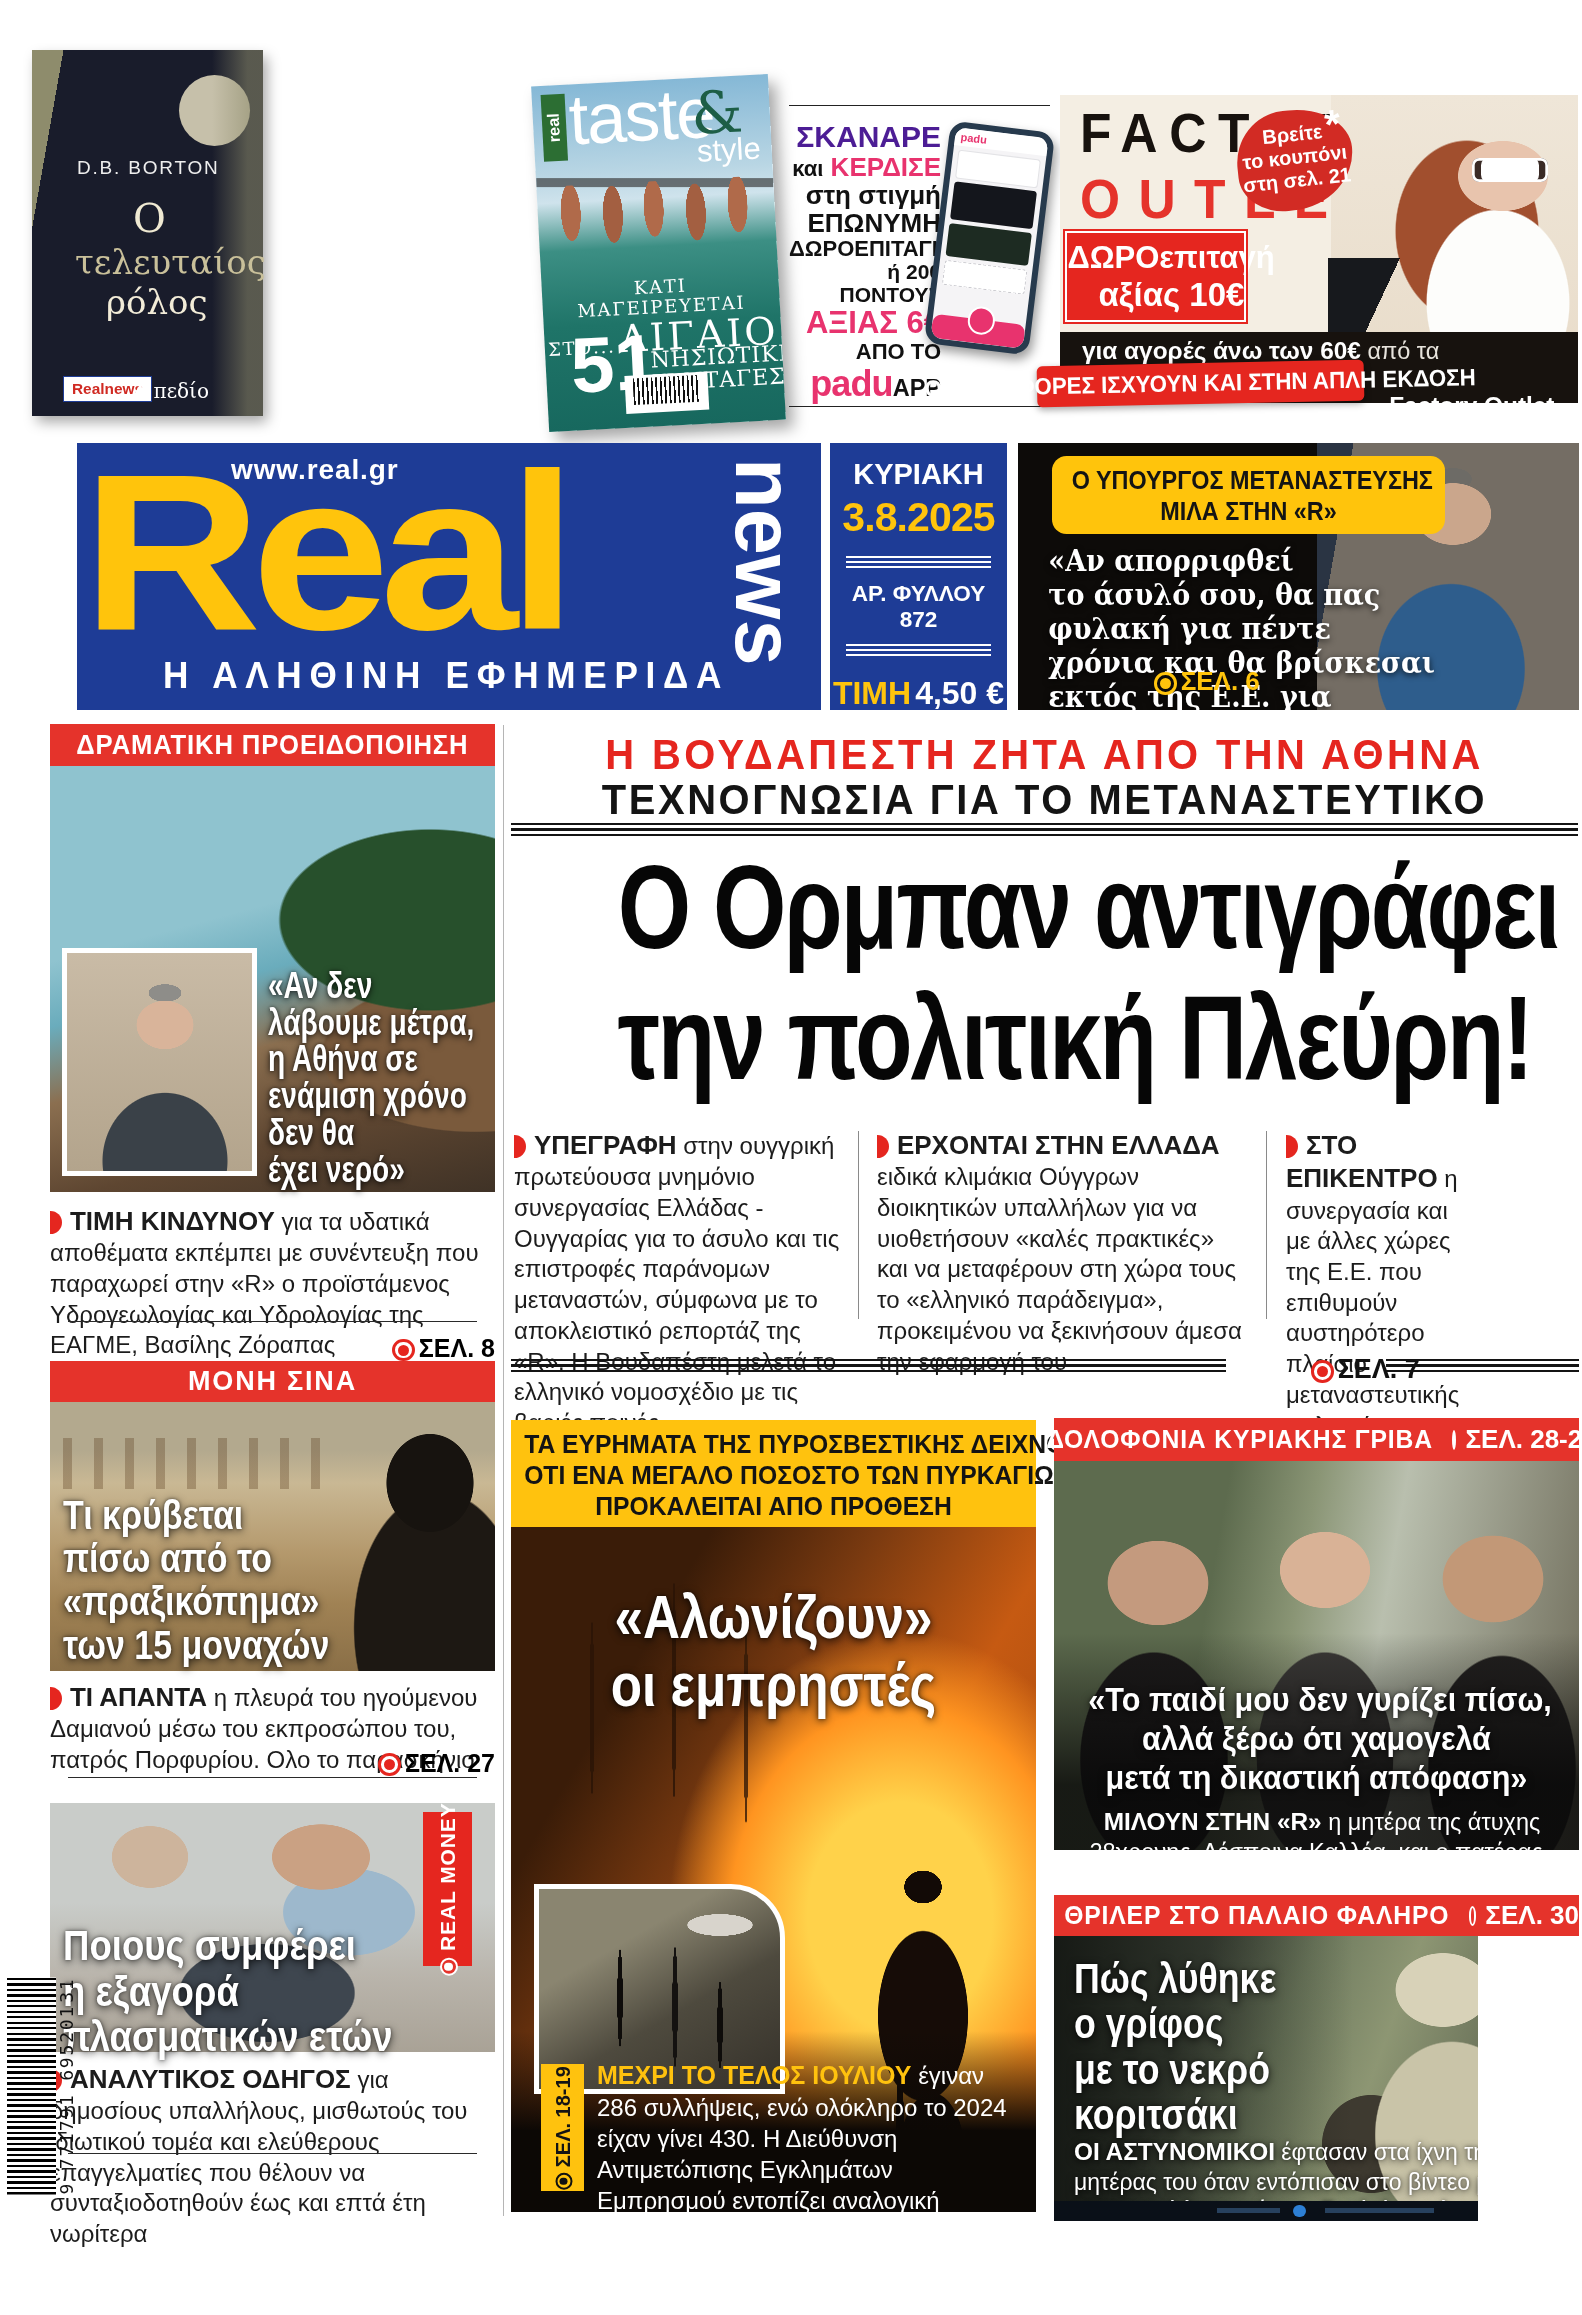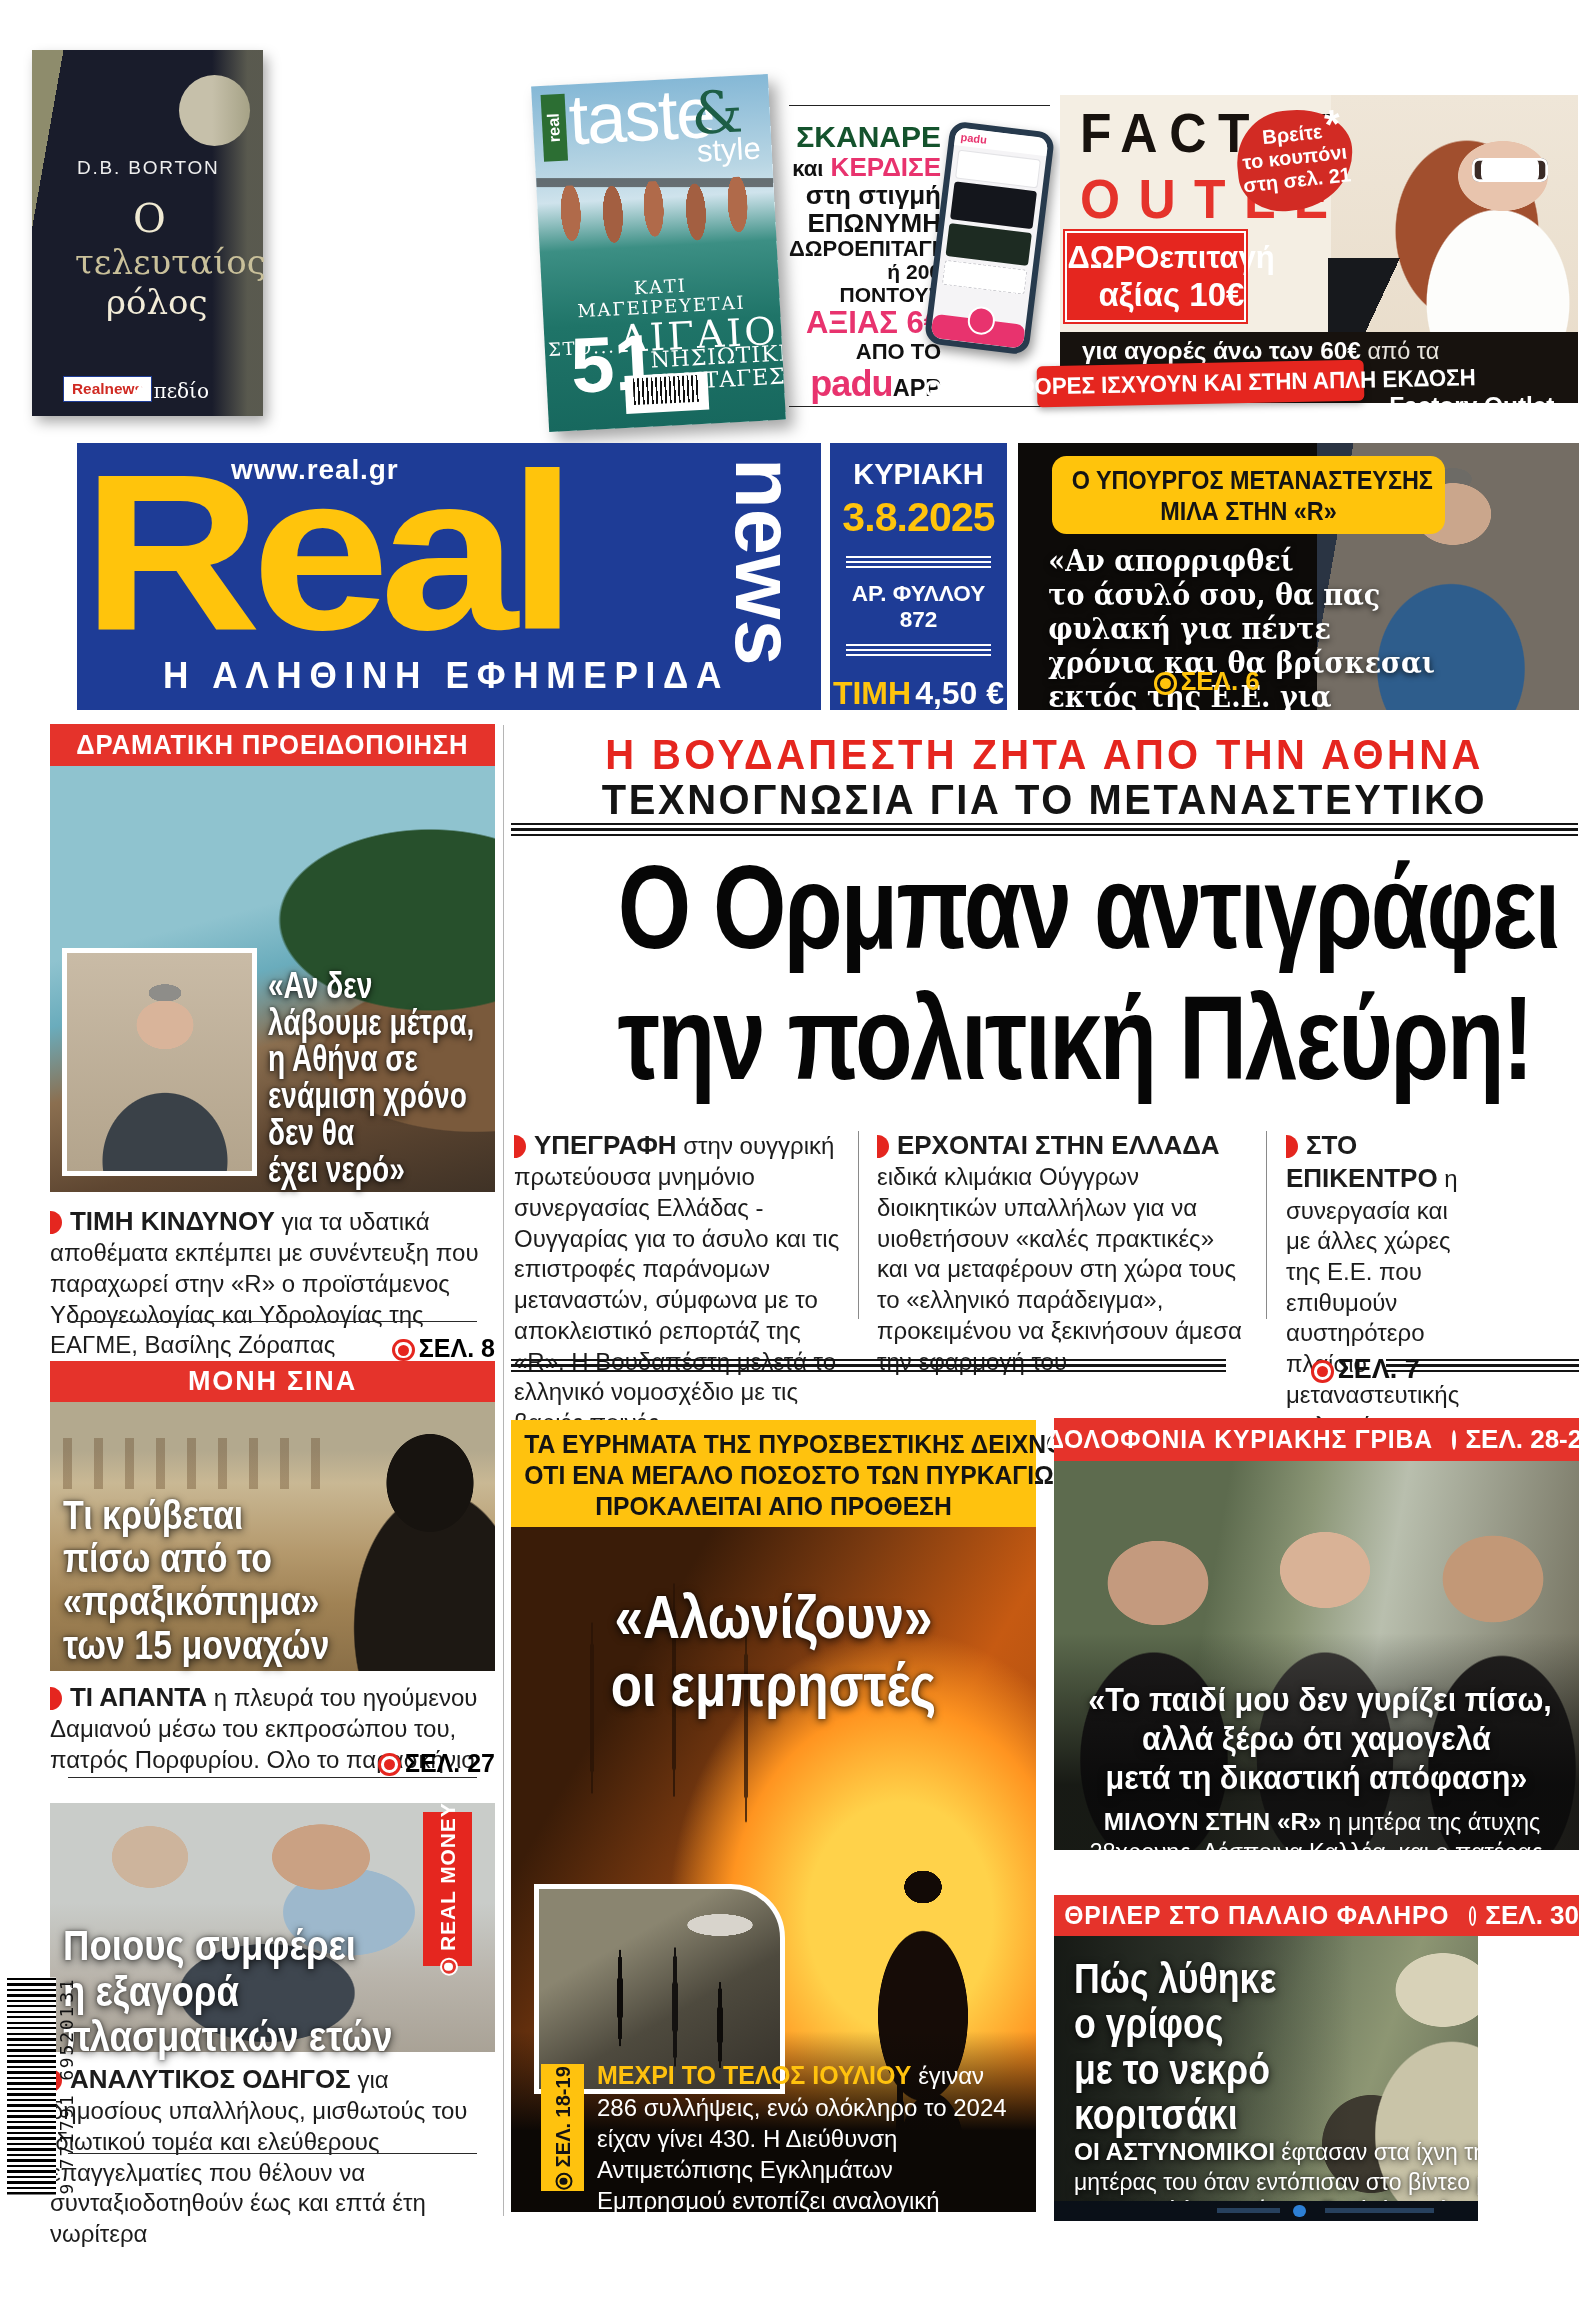--- a/index.html
+++ b/index.html
@@ -80,21 +80,21 @@
     <div class="abs" style="left:105px;top:268px;color:#fff;font-family:'DejaVu Serif',serif;line-height:1.05;">
       <div style="font-size:22px;letter-spacing:0.9px;">ΝΗΣΙΩΤΙΚΕΣ</div>
       <div style="font-size:22px;letter-spacing:0.9px;">ΣΥΝΤΑΓΕΣ</div>
     </div>
     <div class="abs" style="left:78px;bottom:14.5px;width:83px;height:38px;background:#fff;
          background-image:repeating-linear-gradient(to right,#111 0 1.8px,#fff 1.8px 4.5px);background-size:80% 70%;background-repeat:no-repeat;background-position:center 3.6px;"></div>
   </div>
 
   <div class="abs" style="left:789px;top:105px;width:261px;height:300px;border-top:1.8px solid #222;border-bottom:1.8px solid #222;">
     <div class="abs" style="left:0;top:14.5px;width:152px;text-align:right;line-height:1.08;">
-      <div style="color:#14532d;font-weight:bold;font-size:30px;">ΣΚΑΝΑΡΕ</div>
+      <div style="color:#4c1d95;font-weight:bold;font-size:30px;">ΣΚΑΝΑΡΕ</div>
       <div style="font-size:26px;">
         <span style="color:#111;font-weight:bold;font-size:22px;">και</span>
         <span style="color:#e8336e;font-weight:bold;">ΚΕΡΔΙΣΕ</span>
       </div>
       <div style="color:#111;font-weight:bold;font-size:26px;">στη στιγμή</div>
       <div style="color:#111;font-weight:bold;font-size:26px;">ΕΠΩΝΥΜΗ</div>
       <div style="color:#111;font-weight:bold;font-size:22px;">ΔΩΡΟΕΠΙΤΑΓΗ</div>
       <div style="color:#111;font-weight:bold;font-size:21px;">ή 200 ΠΟΝΤΟΥΣ</div>
       <div style="color:#e8336e;font-weight:bold;font-size:31px;">ΑΞΙΑΣ 6€</div>
       <div style="color:#111;font-weight:bold;font-size:22px;">ΑΠΟ ΤΟ</div>

